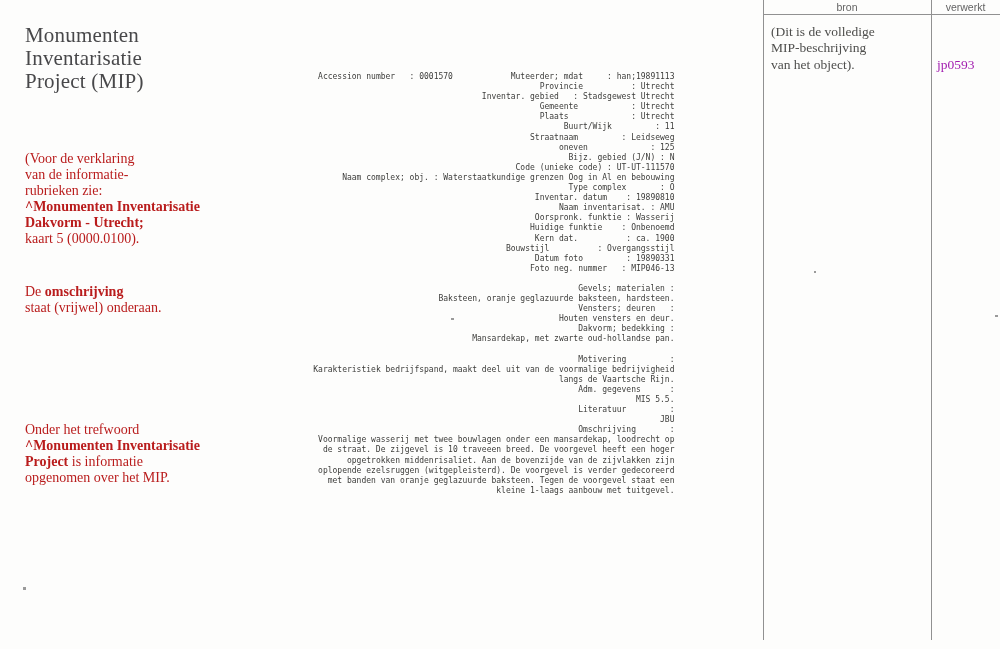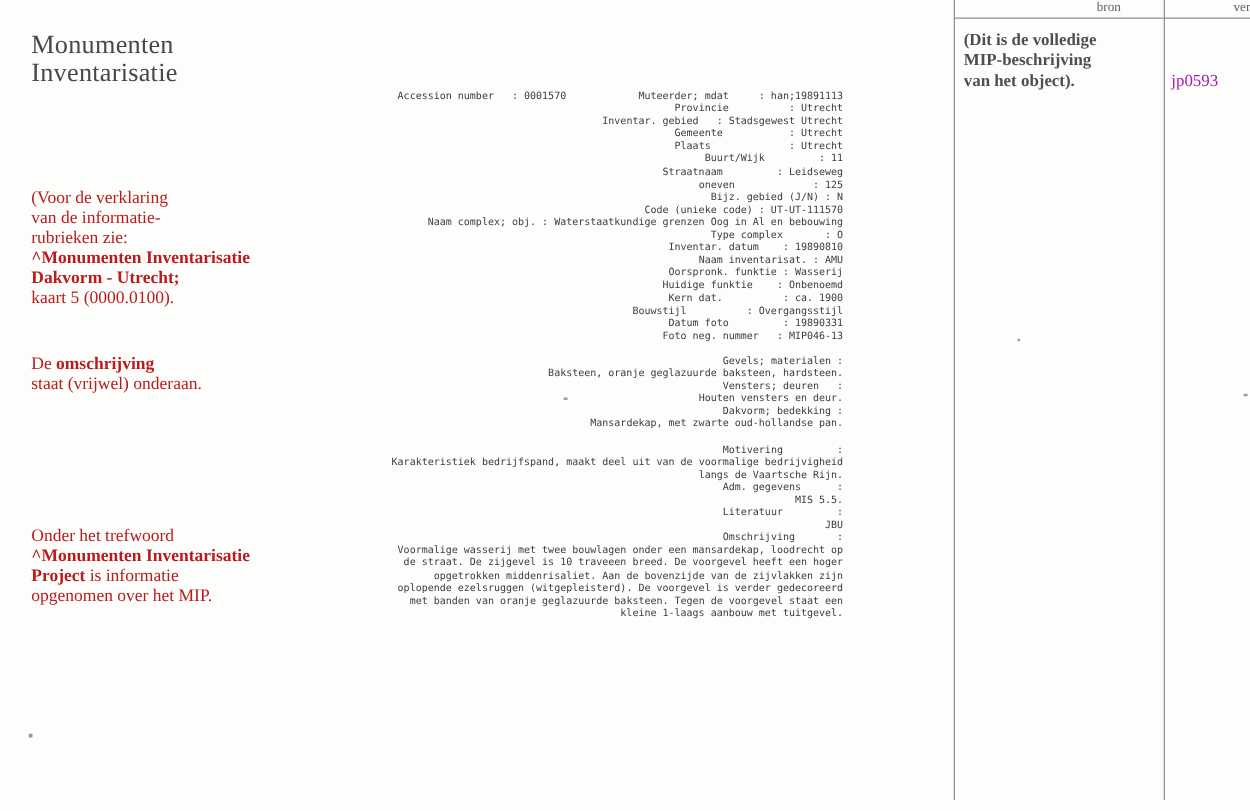--- a/index.html
+++ b/index.html
@@ -34,31 +34,30 @@
     text-align:right;
   }
 
   
   .vline { width:1px; top:0; height:640px; background:#919191; }
   .vline-1 { left:763px; }
   .vline-2 { left:931px; }
   .hline { left:763px; top:14px; width:237px; height:1px; background:#919191; }
   .colhead {
     top:1px;
-    font-family:Liberation Serif, serif;
+    font-family:Liberation Sans, sans-serif;
     font-size:10.5px; line-height:12px;
-    color:#636363; text-align:center;margin-left:40px;
+    color:#636363; text-align:center;
   }
   .colhead-bron { left:763px; width:168px; }
   .colhead-verwerkt { left:931px; width:69px; }
   .bron-note {
     left:771px; top:24px;
     font-size:13.5px; line-height:16.4px;
     color:#4e4e4c;
-    font-weight:bold;
   }
   .verwerkt-code {
     left:937px; top:57px;
     font-size:13.5px; color:#a21caf;
   }
 
   
   .speck { background:#9a9a9a; }
   .speck-a { left:23px;  top:587px; width:3px; height:3px; }
   .speck-b { left:451px; top:318px; width:3px; height:2px; }
@@ -66,20 +65,21 @@
   .speck-d { left:814px; top:271px; width:2px; height:2px; }
 </style>
 </head>
 <body>
 
 <div class="abs" style="left:0;top:0;width:1000px;height:649px;">
 
   <div class="abs title">
     <div>Monumenten</div>
     <div>Inventarisatie</div>
+    <div>Project (MIP)</div>
   </div>
 
   <div class="abs serif-para para-explain">
     <div>(Voor de verklaring</div>
     <div>van de informatie-</div>
     <div>rubrieken zie:</div>
     <div><b>^Monumenten Inventarisatie</b></div>
     <div><b>Dakvorm - Utrecht;</b></div>
     <div>kaart 5 (0000.0100).</div>
   </div>

